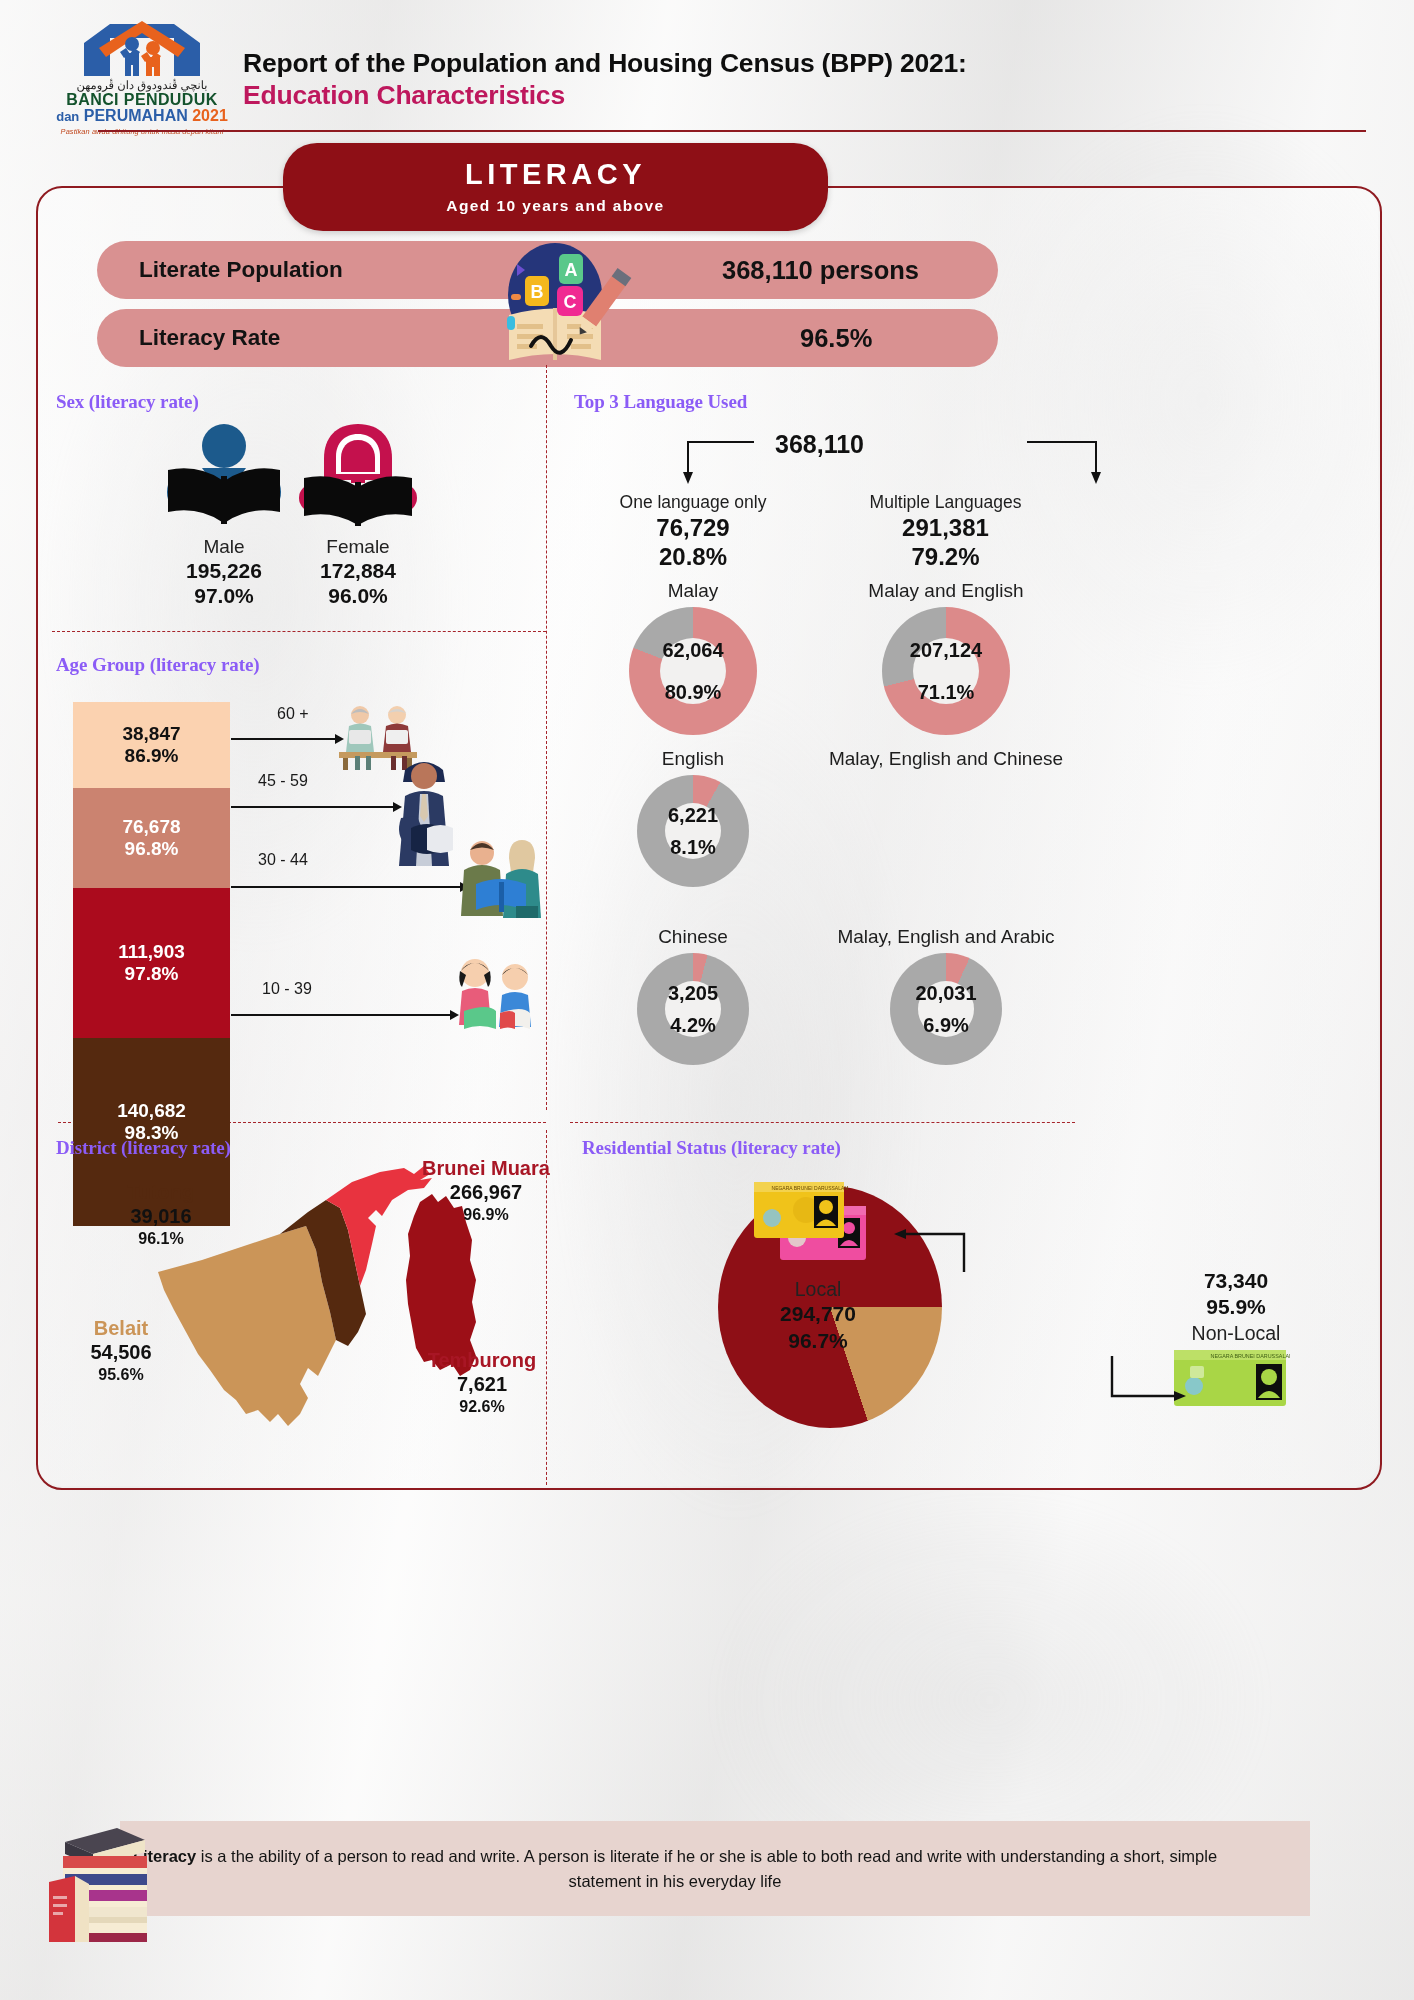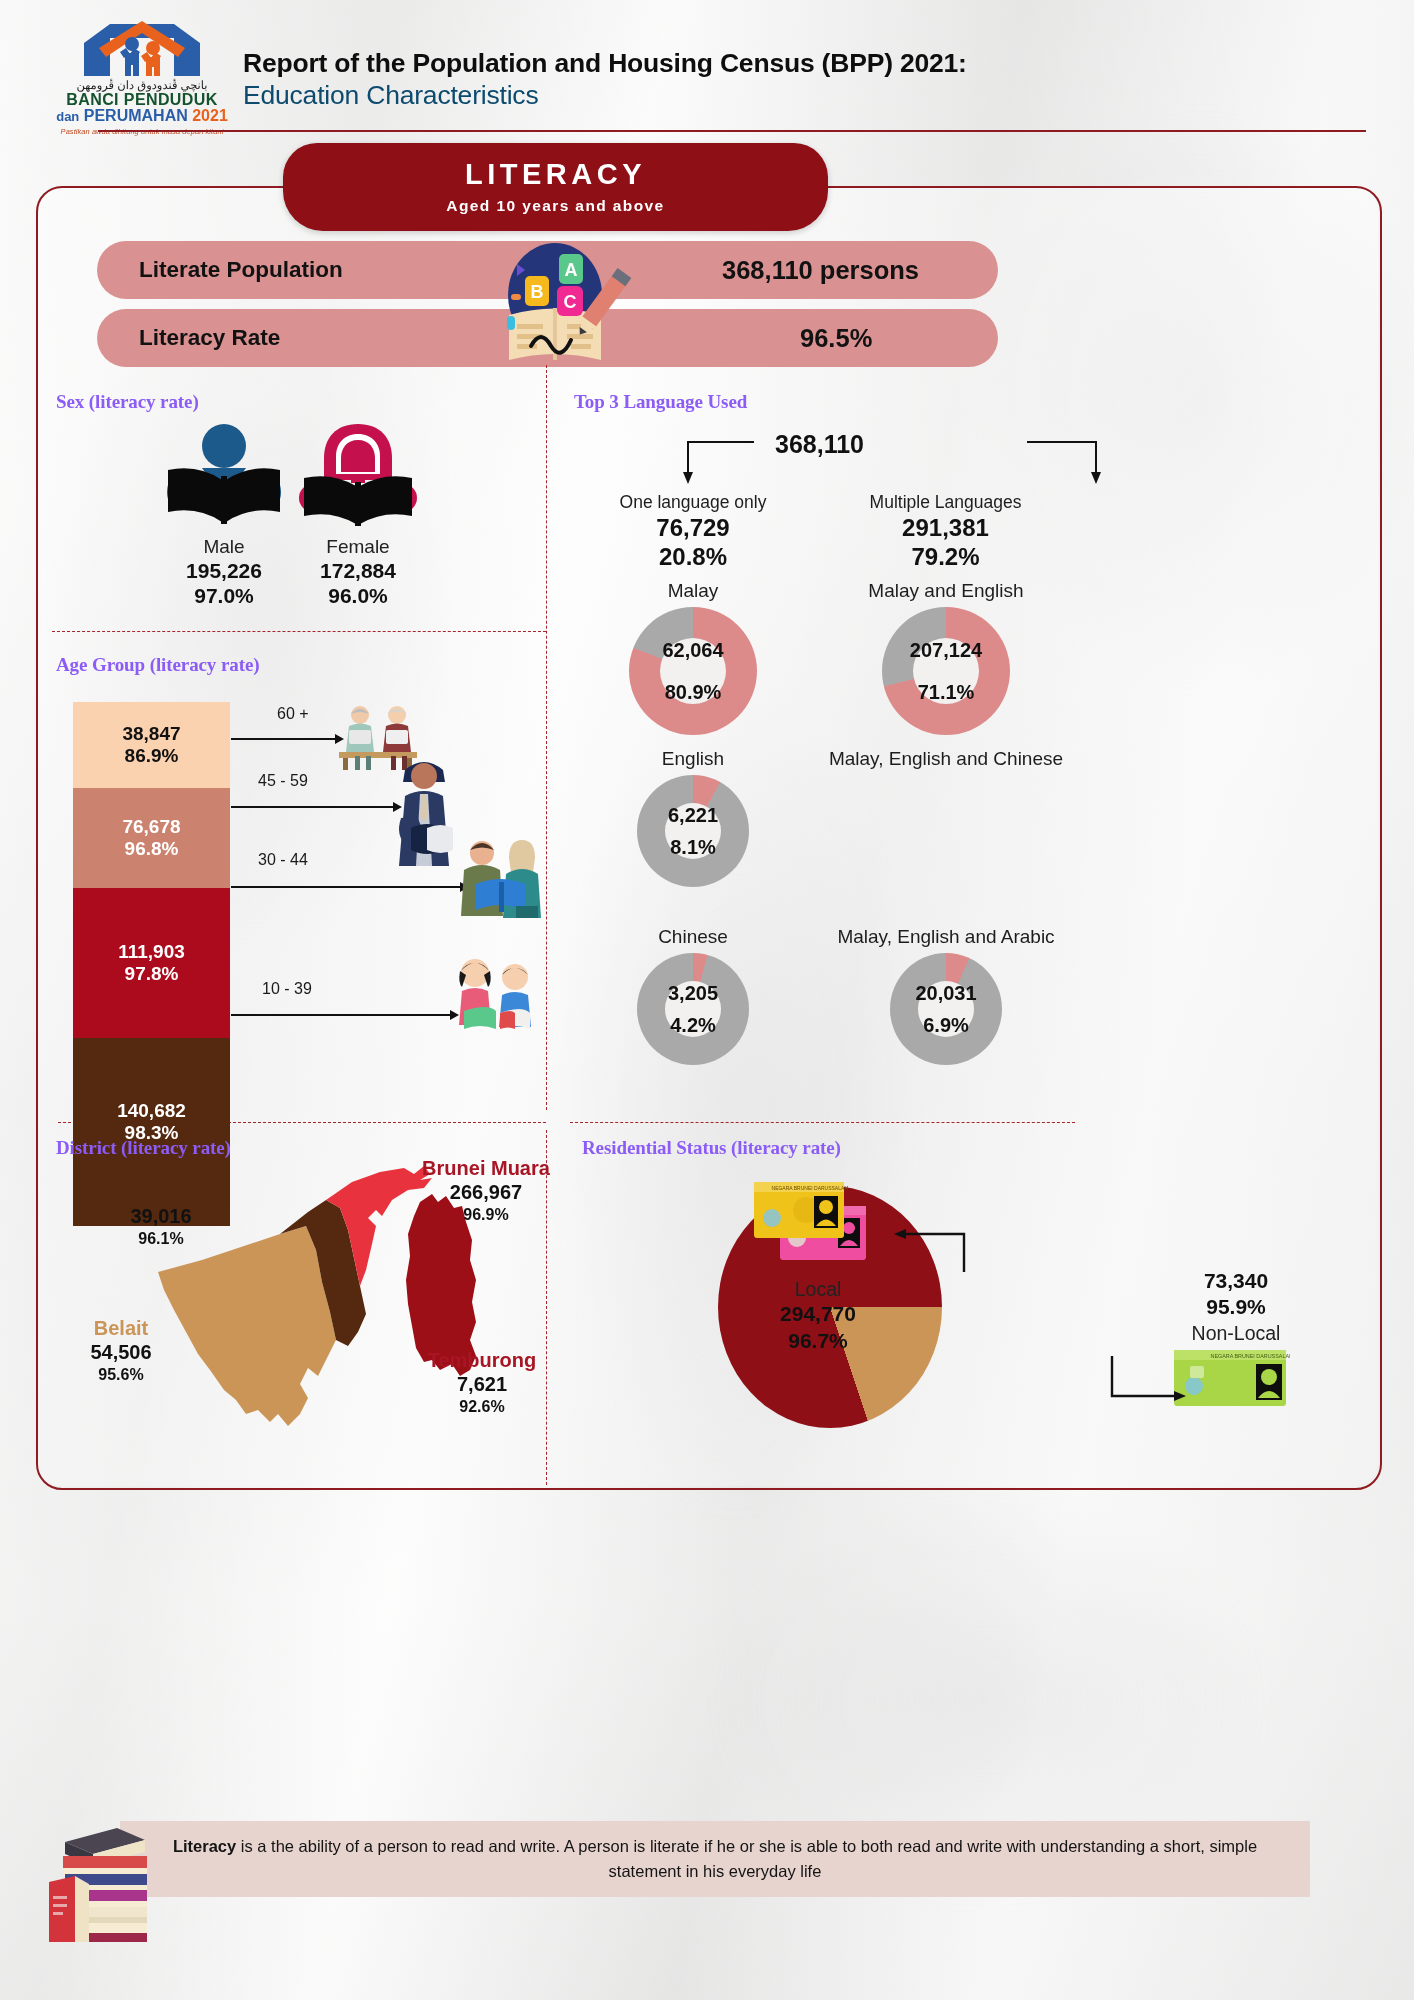--- a/index.html
+++ b/index.html
@@ -32,21 +32,21 @@
   .logo .ar{font-size:11.5px;color:#1c1c1c;text-align:center;letter-spacing:.2px;line-height:1;}
   .logo .l1{font-size:16px;font-weight:bold;color:#14532d;text-align:center;letter-spacing:.4px;line-height:1.05;}
   .logo .l2{font-size:16px;font-weight:bold;text-align:center;line-height:1.05;}
   .logo .l2 .dan{color:#2b5ea8;font-size:13px;}
   .logo .l2 .pe{color:#2b5ea8;}
   .logo .l2 .yr{color:#e8621d;}
   .logo .tag{font-size:7.4px;color:#c0461c;text-align:center;font-style:italic;margin-top:2px;letter-spacing:.1px;}
 
   .hdr-title{position:absolute;left:243px;top:47px;width:900px;}
   .hdr-title .t1{font-size:26.5px;font-weight:bold;color:#0e0e0e;letter-spacing:-0.2px;line-height:1.22;}
-  .hdr-title .t2{font-size:26.5px;font-weight:normal;color:#0c4a6e;letter-spacing:-0.2px;line-height:1.22;}
+  .hdr-title .t2{font-size:26.5px;font-weight:bold;color:#be185d;letter-spacing:-0.2px;line-height:1.22;}
   .hdr-rule{position:absolute;left:98px;top:130px;width:1268px;height:2px;background:#8f1a20;}
 
   
   .frame{
     position:absolute;left:36px;top:186px;width:1342px;height:1300px;
     border:2.5px solid #8f1a20;border-radius:26px;background:transparent;
   }
   .framefill{position:absolute;left:36px;top:186px;width:1342px;height:1300px;border-radius:26px;
     background:linear-gradient(160deg,rgba(255,255,255,.45),rgba(248,248,248,.30));}
 
@@ -116,22 +116,22 @@
   .dlabel .dp{font-size:16px;font-weight:bold;color:#111;line-height:1.25;}
 
   
   .rlabel{position:absolute;text-align:center;}
   .rlabel .rn{font-size:19.5px;color:#222;line-height:1.25;}
   .rlabel .rv{font-size:21px;font-weight:bold;color:#111;line-height:1.25;}
   .rlabel .rp{font-size:21px;font-weight:bold;color:#111;line-height:1.25;}
 
   
   .footnote{
-    position:absolute;left:120px;top:1821px;width:1190px;height:76px;
-    background:#e7d4cf;display:flex;align-items:center;justify-content:center;
+    position:absolute;left:120px;top:1821px;width:1190px;height:95px;
+    background:#e7d4cf;display:flex;align-items:center;justify-content:flex-start;
   }
   .footnote .ft{font-size:16.5px;color:#141414;text-align:center;line-height:1.5;max-width:1110px;}
   .footnote .ft b{font-weight:bold;}
   .booksicon{position:absolute;left:45px;top:1816px;width:115px;height:130px;}
 </style>
 </head>
 <body>
 
 <div class="bg"></div>
 <div class="wrap">

